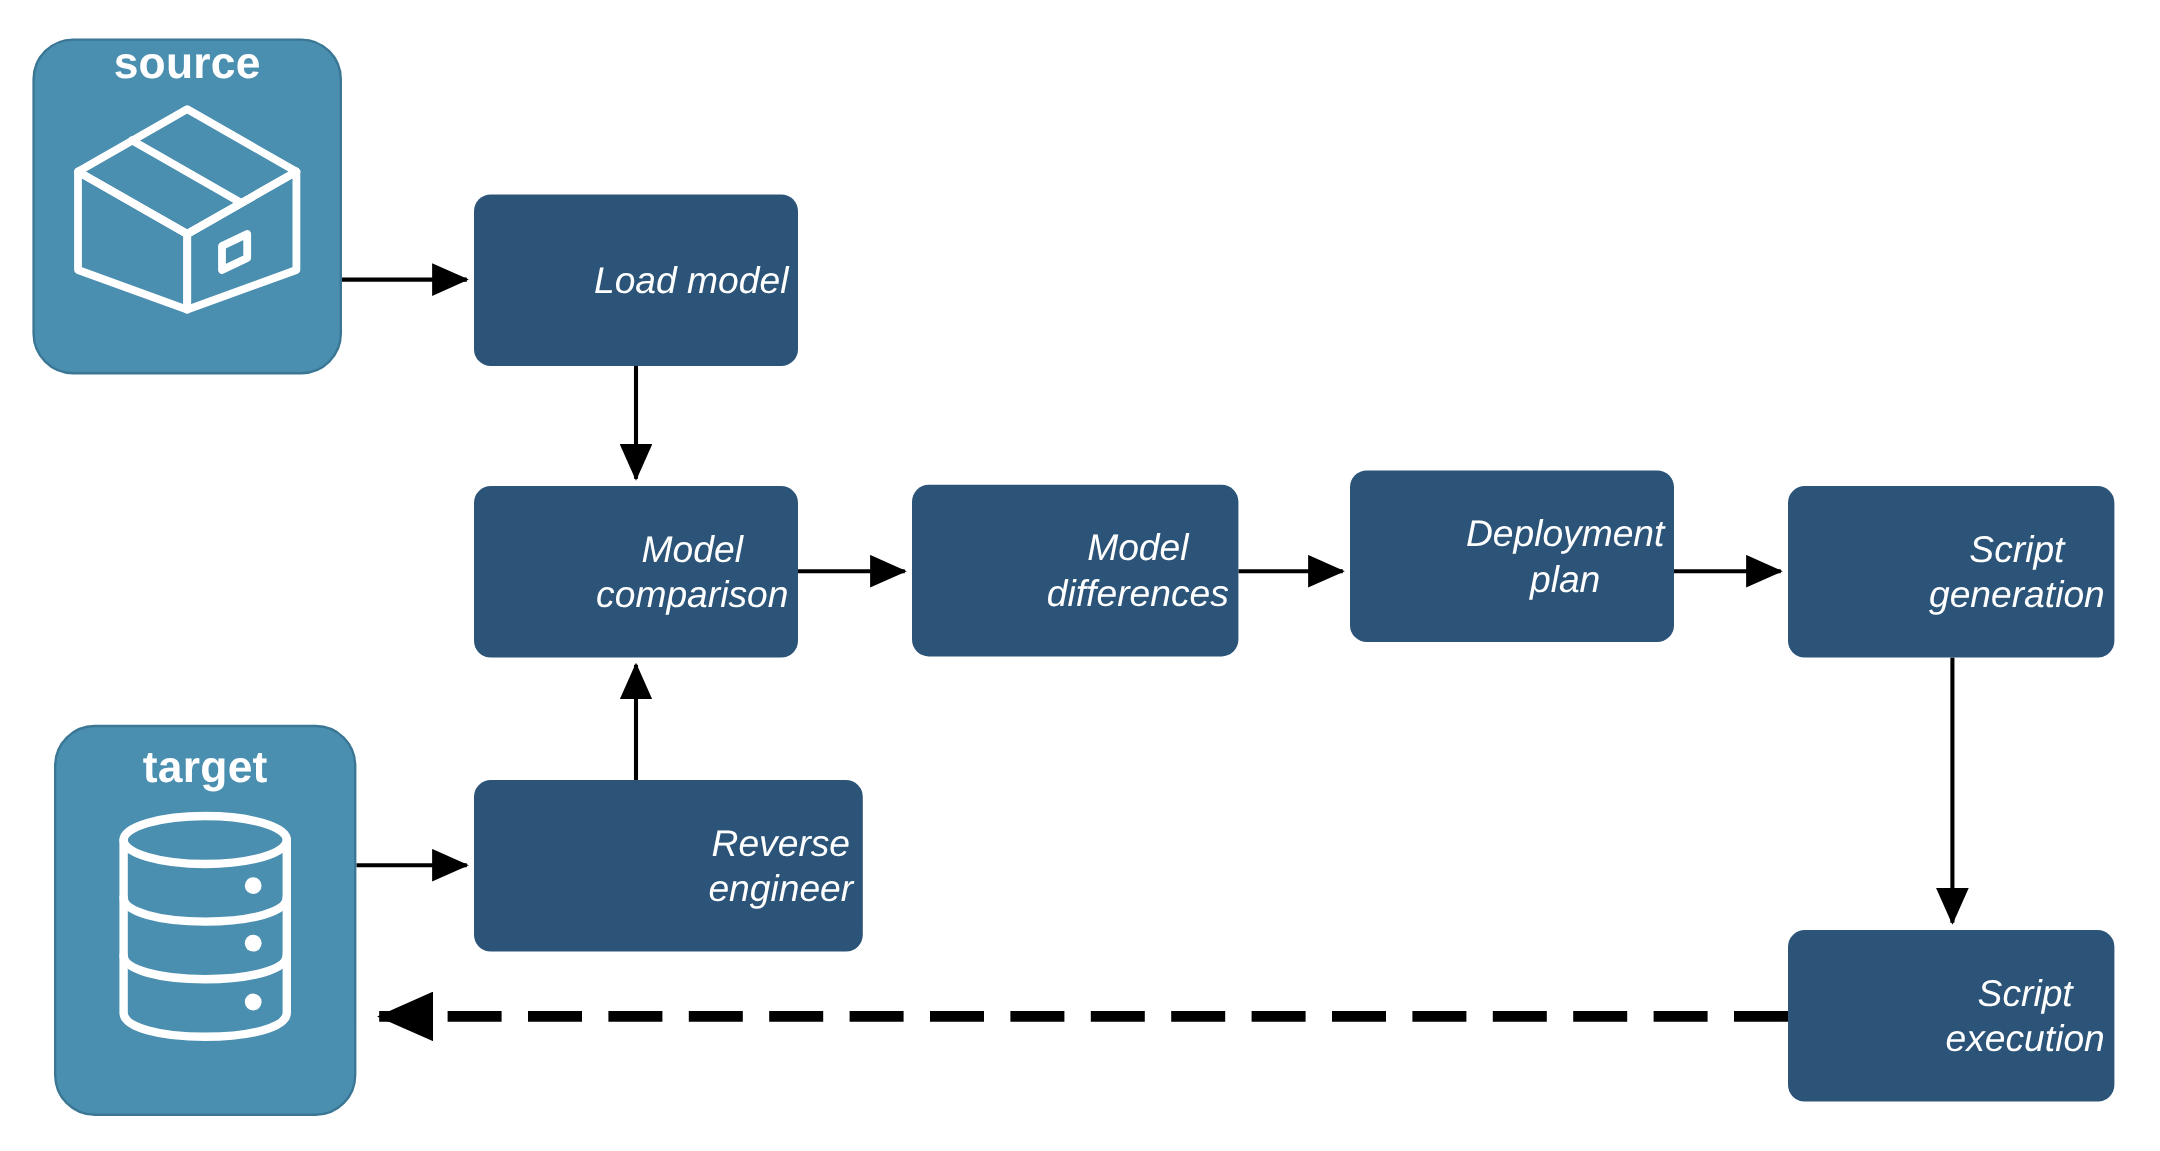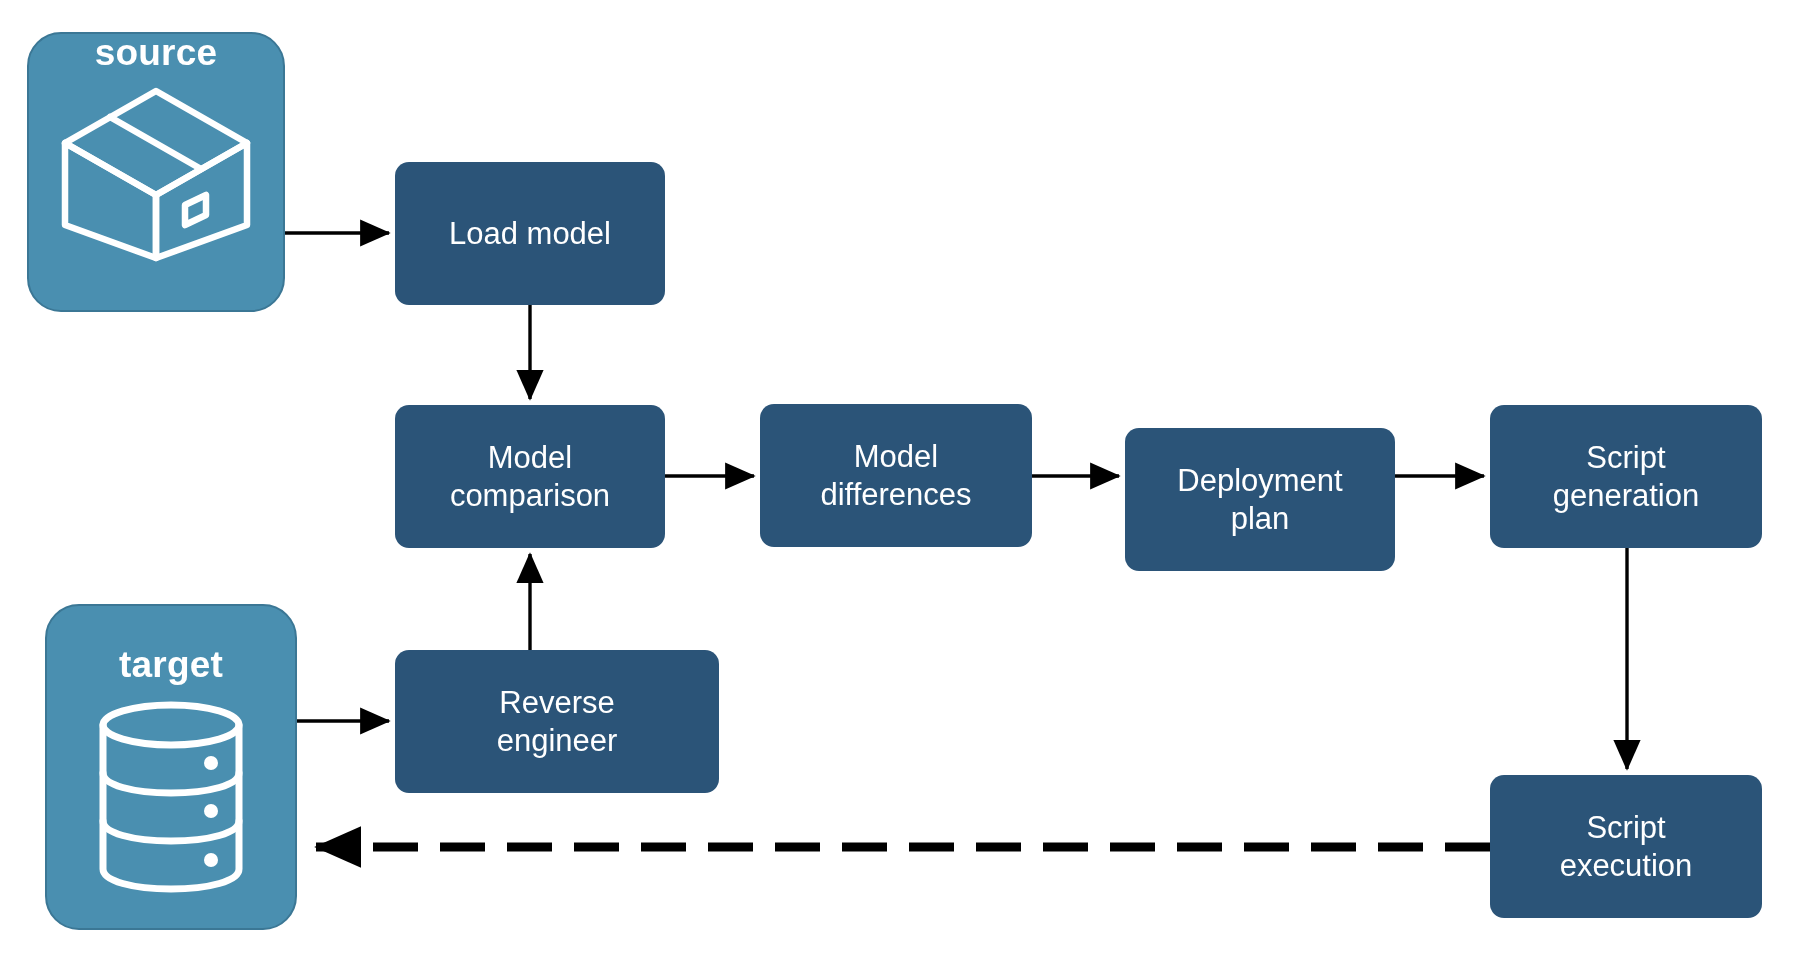--- a/index.html
+++ b/index.html
@@ -36,22 +36,23 @@
   .endpoint-icon {
     display: block;
   }
   .process {
     position: absolute;
     background: #2B5478;
     border-radius: 14px;
     box-sizing: border-box;
     display: flex;
     align-items: center;
-    justify-content: center;
+    justify-content: flex-end;
     text-align: center;
+    font-style: italic;
   }
   .process-label {
     color: #ffffff;
     font-size: 31px;
     line-height: 1.22;
     font-weight: normal;
     white-space: pre-line;
     padding: 0 8px;
   }
   #edges {
@@ -128,21 +129,21 @@
           <path d="M188 58 L188 140 L97 173 L97 110 Z"></path>
 
           <path d="M51 32 L142 84"></path>
 
           <path d="M126 120 L147 110 L147 130 L126 140 Z"></path>
         </g>
       </svg>
     </div>
   </div>
 
-  <div class="endpoint" style="left:45px; top:604px; width:252px; height:326px; border:2.5px solid #3B7795; padding-top:40px;">
+  <div class="endpoint" style="left:45px; top:604px; width:252px; height:326px; border:2.5px solid #3B7795; padding-top:15px;">
     <div class="endpoint-label">target</div>
     <div class="endpoint-icon" style="margin-top:18px;">
       <svg width="152" height="192" viewBox="0 0 152 192" xmlns="http://www.w3.org/2000/svg">
         <g fill="none" stroke="#ffffff" stroke-width="7" stroke-linejoin="round" stroke-linecap="round">
 
           <path d="M8 24 L8 168 C8 180 38 188 76 188 C114 188 144 180 144 168 L144 24"></path>
 
           <ellipse cx="76" cy="24" rx="68" ry="20"></ellipse>
 
           <path d="M8 72 C8 84 38 92 76 92 C114 92 144 84 144 72"></path>
@@ -170,21 +171,21 @@
   <div class="process" style="left:395px; top:650px; width:324px; height:143px;">
     <span class="process-label">Reverse
 engineer</span>
   </div>
 
   <div class="process" style="left:760px; top:404px; width:272px; height:143px;">
     <span class="process-label">Model
 differences</span>
   </div>
 
-  <div class="process" style="left:1125px; top:428px; width:270px; height:143px;">
+  <div class="process" style="left:1125px; top:392px; width:270px; height:143px;">
     <span class="process-label">Deployment
 plan</span>
   </div>
 
   <div class="process" style="left:1490px; top:405px; width:272px; height:143px;">
     <span class="process-label">Script
 generation</span>
   </div>
 
   <div class="process" style="left:1490px; top:775px; width:272px; height:143px;">

